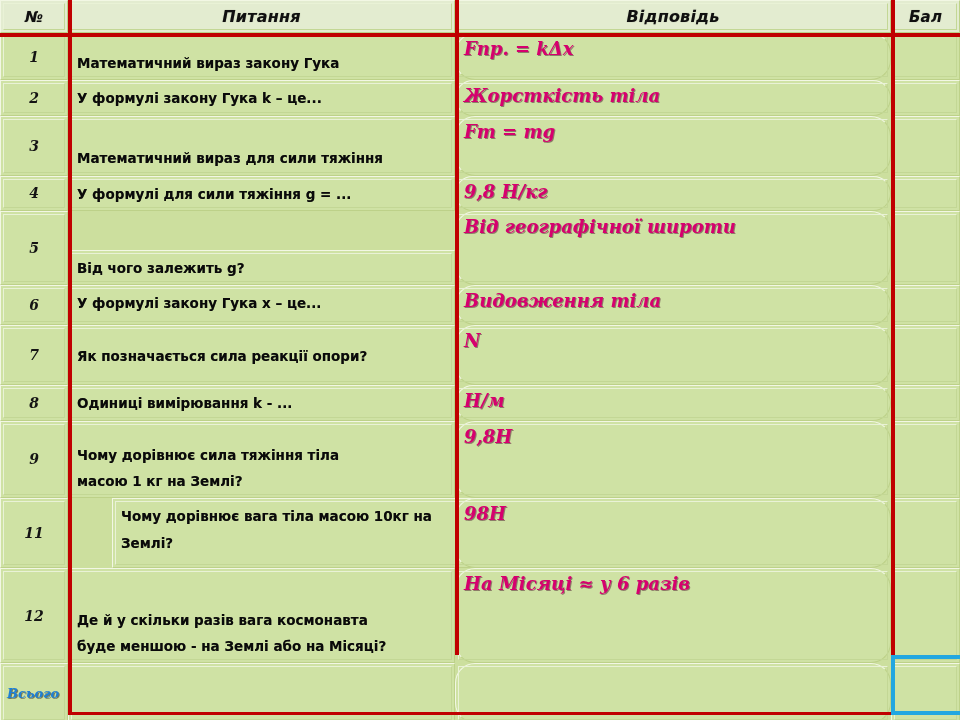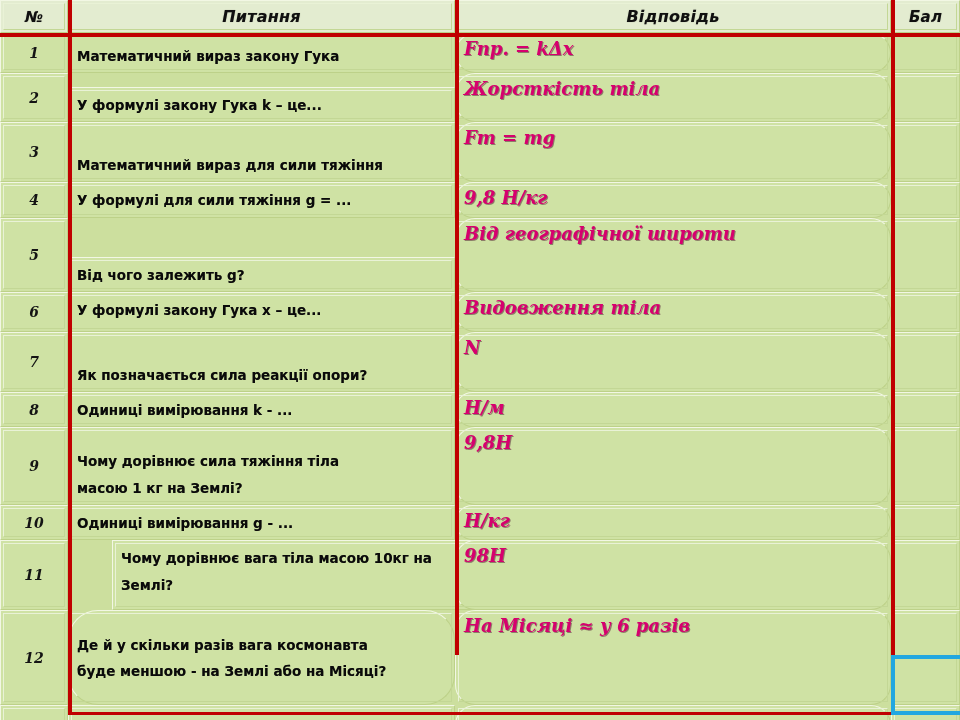--- a/index.html
+++ b/index.html
@@ -196,165 +196,165 @@
     </thead>
 
     <tbody id="rows-body">
         <tr style="height: 40px;">
           <td class="numcell">
             <div class="face center">
               <span class="num-text">1</span>
             </div>
           </td>
           <td>
+            <div class="face pad" style="align-items:flex-start;padding-top:16px;">
+              <span class="q-text">
+                <span class="ln">Математичний вираз закону  Гука</span>
+              </span>
+            </div>
+          </td>
+          <td class="acell">
+            <div class="face pad">
+              <span class="a-text">Fпр. =  kΔx</span>
+            </div>
+          </td>
+          <td>
+            <div class="face center">
+              <span class="a-text"></span>
+            </div>
+          </td>
+        </tr>
+        <tr style="height: 35px;">
+          <td class="numcell">
+            <div class="face center">
+              <span class="num-text">2</span>
+            </div>
+          </td>
+          <td>
+            <div class="face pad" style="align-items:flex-start;padding-top:4px;">
+              <span class="q-text">
+                <span class="ln">У формулі закону Гука k – це...</span>
+              </span>
+            </div>
+          </td>
+          <td class="acell">
+            <div class="face pad">
+              <span class="a-text">Жорсткість тіла</span>
+            </div>
+          </td>
+          <td>
+            <div class="face center">
+              <span class="a-text"></span>
+            </div>
+          </td>
+        </tr>
+        <tr style="height: 60px;">
+          <td class="numcell">
+            <div class="face center">
+              <span class="num-text">3</span>
+            </div>
+          </td>
+          <td>
             <div class="face pad" style="align-items:flex-end;padding-top:4px;">
               <span class="q-text">
-                <span class="ln">Математичний вираз закону  Гука</span>
-              </span>
-            </div>
-          </td>
-          <td class="acell">
-            <div class="face pad">
-              <span class="a-text">Fпр. =  kΔx</span>
+                <span class="ln">Математичний  вираз  для сили тяжіння</span>
+              </span>
+            </div>
+          </td>
+          <td class="acell">
+            <div class="face pad">
+              <span class="a-text">Fт = mg</span>
             </div>
           </td>
           <td>
             <div class="face center">
               <span class="a-text"></span>
             </div>
           </td>
         </tr>
         <tr style="height: 35px;">
           <td class="numcell">
             <div class="face center">
-              <span class="num-text">2</span>
-            </div>
-          </td>
-          <td>
-            <div class="face pad" style="align-items:flex-start;padding-top:4px;margin-top:14px;">
-              <span class="q-text">
-                <span class="ln">У формулі закону Гука k – це...</span>
-              </span>
-            </div>
-          </td>
-          <td class="acell">
-            <div class="face pad">
-              <span class="a-text">Жорсткість тіла</span>
+              <span class="num-text">4</span>
+            </div>
+          </td>
+          <td>
+            <div class="face pad" style="align-items:flex-start;padding-top:4px;">
+              <span class="q-text">
+                <span class="ln">У формулі для сили тяжіння g = ...</span>
+              </span>
+            </div>
+          </td>
+          <td class="acell">
+            <div class="face pad">
+              <span class="a-text">9,8 Н/кг</span>
+            </div>
+          </td>
+          <td>
+            <div class="face center">
+              <span class="a-text"></span>
+            </div>
+          </td>
+        </tr>
+        <tr style="height: 35px;">
+          <td class="numcell">
+            <div class="face center">
+              <span class="num-text">5</span>
+            </div>
+          </td>
+          <td>
+            <div class="face pad" style="align-items:flex-start;padding-top:4px;margin-top:39px;">
+              <span class="q-text">
+                <span class="ln">Від чого залежить g?</span>
+              </span>
+            </div>
+          </td>
+          <td class="acell">
+            <div class="face pad">
+              <span class="a-text">Від географічної широти</span>
+            </div>
+          </td>
+          <td>
+            <div class="face center">
+              <span class="a-text"></span>
+            </div>
+          </td>
+        </tr>
+        <tr style="height: 40px;">
+          <td class="numcell">
+            <div class="face center">
+              <span class="num-text">6</span>
+            </div>
+          </td>
+          <td>
+            <div class="face pad" style="align-items:flex-start;padding-top:4px;">
+              <span class="q-text">
+                <span class="ln">У формулі закону  Гука х – це...</span>
+              </span>
+            </div>
+          </td>
+          <td class="acell">
+            <div class="face pad">
+              <span class="a-text">Видовження тіла</span>
             </div>
           </td>
           <td>
             <div class="face center">
               <span class="a-text"></span>
             </div>
           </td>
         </tr>
         <tr style="height: 60px;">
           <td class="numcell">
             <div class="face center">
-              <span class="num-text">3</span>
-            </div>
-          </td>
-          <td>
-            <div class="face pad" style="align-items:flex-end;padding-top:4px;">
-              <span class="q-text">
-                <span class="ln">Математичний  вираз  для сили тяжіння</span>
-              </span>
-            </div>
-          </td>
-          <td class="acell">
-            <div class="face pad">
-              <span class="a-text">Fт = mg</span>
-            </div>
-          </td>
-          <td>
-            <div class="face center">
-              <span class="a-text"></span>
-            </div>
-          </td>
-        </tr>
-        <tr style="height: 35px;">
-          <td class="numcell">
-            <div class="face center">
-              <span class="num-text">4</span>
-            </div>
-          </td>
-          <td>
-            <div class="face pad" style="align-items:flex-start;padding-top:4px;">
-              <span class="q-text">
-                <span class="ln">У формулі для сили тяжіння g = ...</span>
-              </span>
-            </div>
-          </td>
-          <td class="acell">
-            <div class="face pad">
-              <span class="a-text">9,8 Н/кг</span>
-            </div>
-          </td>
-          <td>
-            <div class="face center">
-              <span class="a-text"></span>
-            </div>
-          </td>
-        </tr>
-        <tr style="height: 35px;">
-          <td class="numcell">
-            <div class="face center">
-              <span class="num-text">5</span>
-            </div>
-          </td>
-          <td>
-            <div class="face pad" style="align-items:flex-start;padding-top:4px;margin-top:39px;">
-              <span class="q-text">
-                <span class="ln">Від чого залежить g?</span>
-              </span>
-            </div>
-          </td>
-          <td class="acell">
-            <div class="face pad">
-              <span class="a-text">Від географічної широти</span>
-            </div>
-          </td>
-          <td>
-            <div class="face center">
-              <span class="a-text"></span>
-            </div>
-          </td>
-        </tr>
-        <tr style="height: 40px;">
-          <td class="numcell">
-            <div class="face center">
-              <span class="num-text">6</span>
-            </div>
-          </td>
-          <td>
-            <div class="face pad" style="align-items:flex-start;padding-top:4px;">
-              <span class="q-text">
-                <span class="ln">У формулі закону  Гука х – це...</span>
-              </span>
-            </div>
-          </td>
-          <td class="acell">
-            <div class="face pad">
-              <span class="a-text">Видовження тіла</span>
-            </div>
-          </td>
-          <td>
-            <div class="face center">
-              <span class="a-text"></span>
-            </div>
-          </td>
-        </tr>
-        <tr style="height: 60px;">
-          <td class="numcell">
-            <div class="face center">
               <span class="num-text">7</span>
             </div>
           </td>
           <td>
-            <div class="face pad" style="align-items:flex-end;padding-top:4px;">
+            <div class="face pad" style="align-items:center;padding-top:4px;">
               <span class="q-text">
                 <span class="ln">Як позначається  сила реакції опори?</span>
               </span>
             </div>
           </td>
           <td class="acell">
             <div class="face pad">
               <span class="a-text">N</span>
             </div>
           </td>
@@ -406,44 +406,20 @@
             <div class="face pad">
               <span class="a-text">9,8Н</span>
             </div>
           </td>
           <td>
             <div class="face center">
               <span class="a-text"></span>
             </div>
           </td>
         </tr>
-        <tr style="height: 35px;">
-          <td class="numcell">
-            <div class="face center">
-              <span class="num-text">10</span>
-            </div>
-          </td>
-          <td>
-            <div class="face pad" style="align-items:flex-start;padding-top:4px;">
-              <span class="q-text">
-                <span class="ln">Одиниці вимірювання  g - ...</span>
-              </span>
-            </div>
-          </td>
-          <td class="acell">
-            <div class="face pad">
-              <span class="a-text">Н/кг</span>
-            </div>
-          </td>
-          <td>
-            <div class="face center">
-              <span class="a-text"></span>
-            </div>
-          </td>
-        </tr>
         <tr style="height: 70px;">
           <td class="numcell">
             <div class="face center">
               <span class="num-text">11</span>
             </div>
           </td>
           <td>
             <div class="face pad" style="align-items:flex-start;padding-top:4px;margin-left:44px;">
               <span class="q-text">
                 <span class="ln">Чому дорівнює  вага тіла масою 10кг на</span>
@@ -462,21 +438,21 @@
             </div>
           </td>
         </tr>
         <tr style="height: 95px;">
           <td class="numcell">
             <div class="face center">
               <span class="num-text">12</span>
             </div>
           </td>
           <td>
-            <div class="face pad" style="align-items:center;padding-top:4px;border-radius:30px;">
+            <div class="face pad" style="align-items:flex-end;padding-top:4px;">
               <span class="q-text">
                 <span class="ln">Де й у скільки  разів  вага космонавта</span>
                 <span class="ln">буде меншою - на Землі або на Місяці?</span>
               </span>
             </div>
           </td>
           <td class="acell">
             <div class="face pad">
               <span class="a-text">На Місяці  ≈ у 6 разів</span>
             </div>

